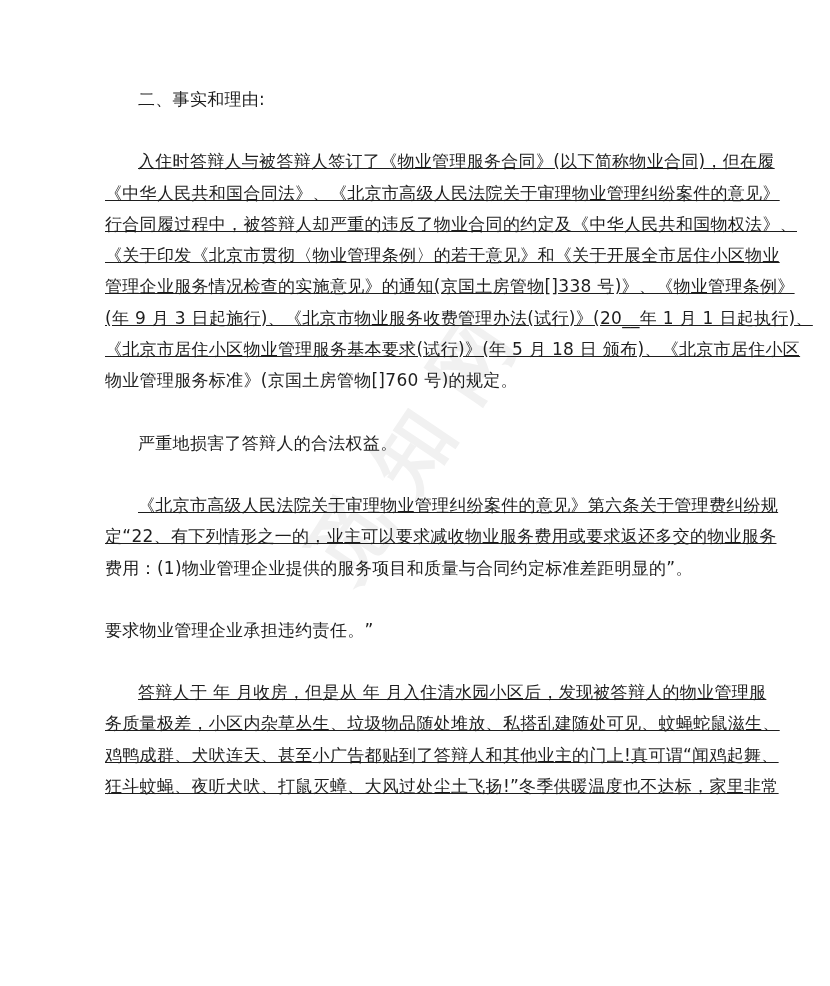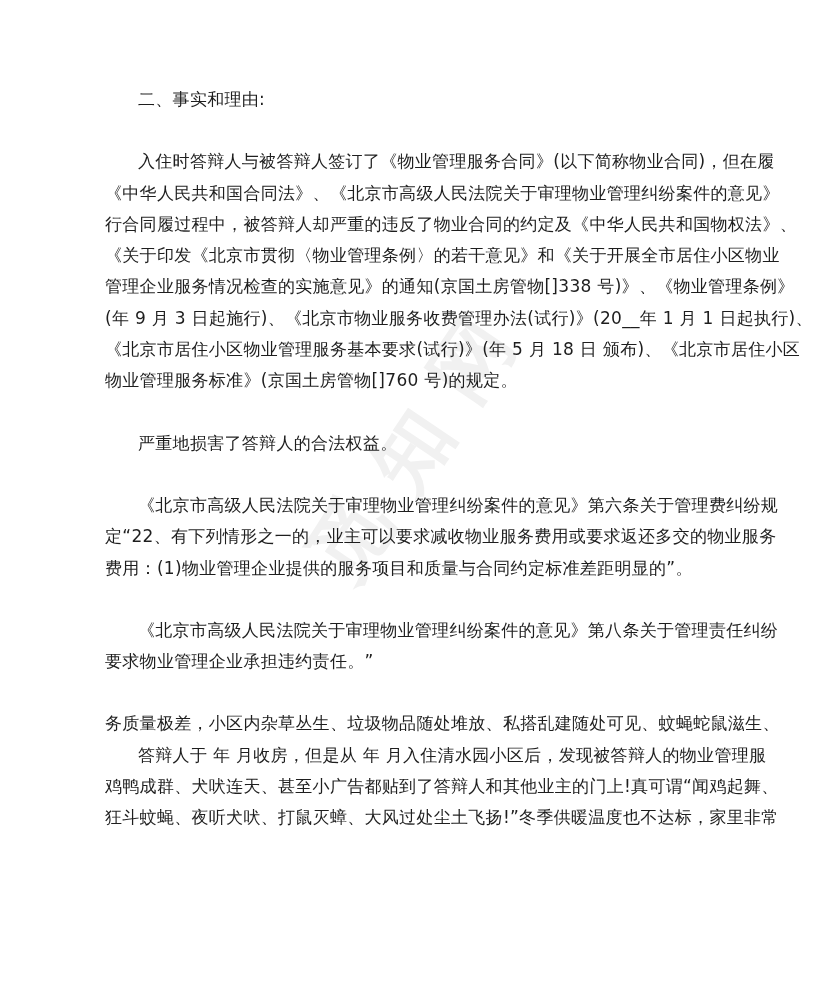--- a/index.html
+++ b/index.html
@@ -53,20 +53,21 @@
       display: block;
       font-size: 17px;
       line-height: 31.3px;
       height: 31.3px;
       white-space: nowrap;
       letter-spacing: 0.3px;
     }
     .line.justify {
       text-align: justify;
       text-align-last: justify;
+      text-decoration: underline;
     }
     .line.indent {
       padding-left: 33px;
     }
     .heading .line {
       padding-left: 33px;
     }
   </style>
 </head>
 <body>
@@ -96,25 +97,24 @@
       <span class="line indent">严重地损害了答辩人的合法权益。</span>
     </div>
 
     <div class="para">
       <span class="line justify indent">《北京市高级人民法院关于审理物业管理纠纷案件的意见》第六条关于管理费纠纷规</span>
       <span class="line justify">定“22、有下列情形之一的，业主可以要求减收物业服务费用或要求返还多交的物业服务</span>
       <span class="line">费用：(1)物业管理企业提供的服务项目和质量与合同约定标准差距明显的”。</span>
     </div>
 
     <div class="para">
-      <span class="line justify indent">《北京市高级人民法院关于审理物业管理纠纷案件的意见》第八条关于管理责任纠纷</span>
       <span class="line">要求物业管理企业承担违约责任。”</span>
     </div>
 
     <div class="para">
+      <span class="line justify indent">答辩人于  年  月收房，但是从  年  月入住清水园小区后，发现被答辩人的物业管理服</span>
       <span class="line justify">务质量极差，小区内杂草丛生、垃圾物品随处堆放、私搭乱建随处可见、蚊蝇蛇鼠滋生、</span>
-      <span class="line justify indent">答辩人于  年  月收房，但是从  年  月入住清水园小区后，发现被答辩人的物业管理服</span>
       <span class="line justify">鸡鸭成群、犬吠连天、甚至小广告都贴到了答辩人和其他业主的门上!真可谓“闻鸡起舞、</span>
       <span class="line justify">狂斗蚊蝇、夜听犬吠、打鼠灭蟑、大风过处尘土飞扬!”冬季供暖温度也不达标，家里非常</span>
     </div>
 
   </div>
 </div>
 
 </body></html>

